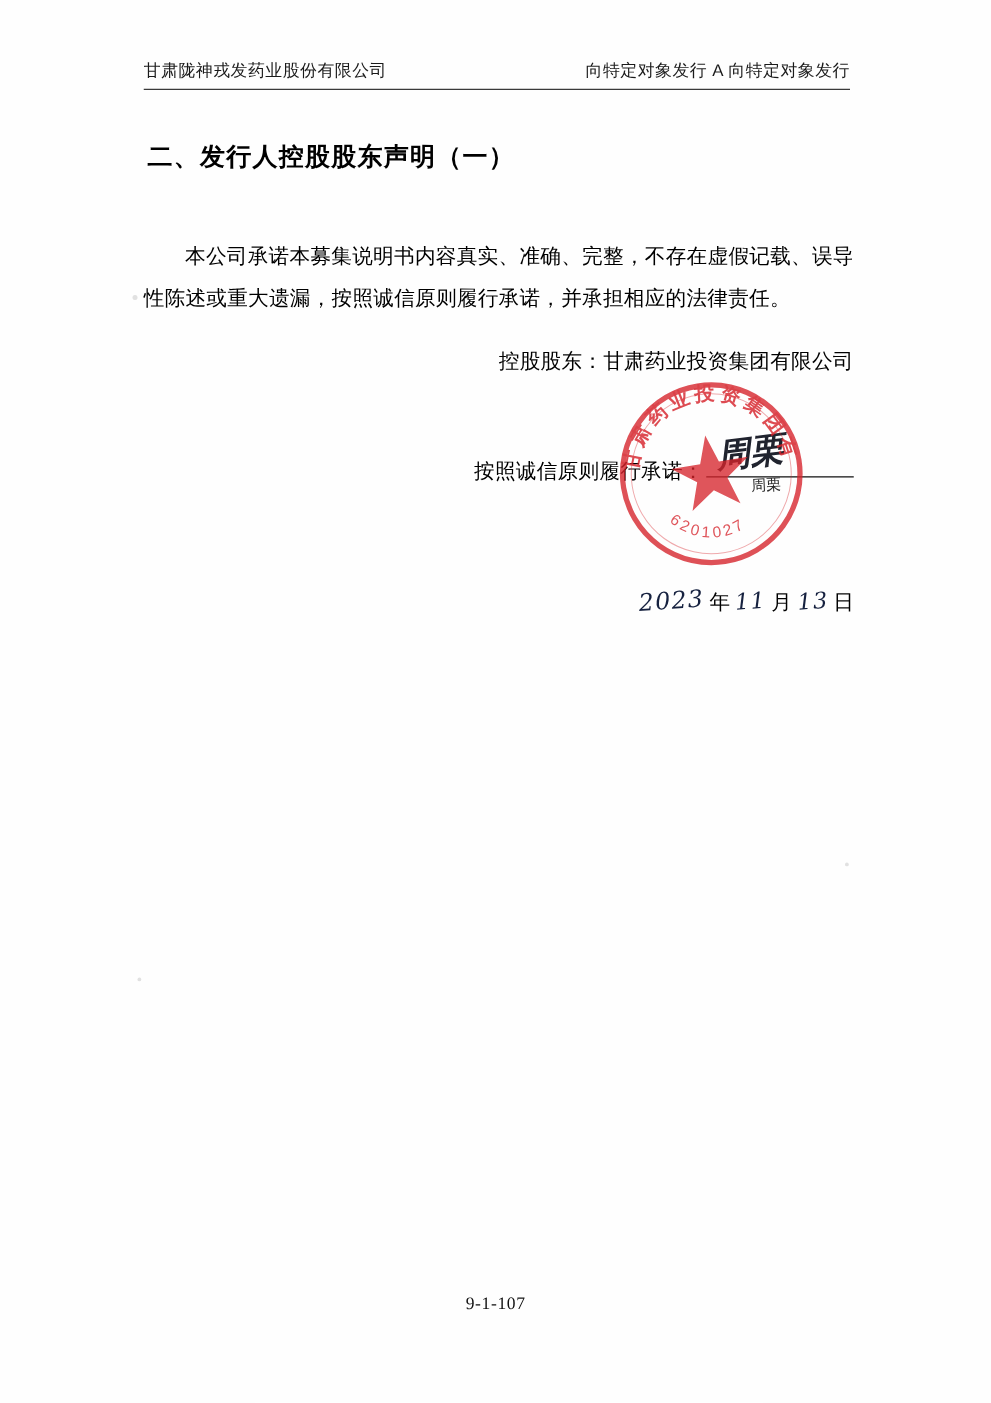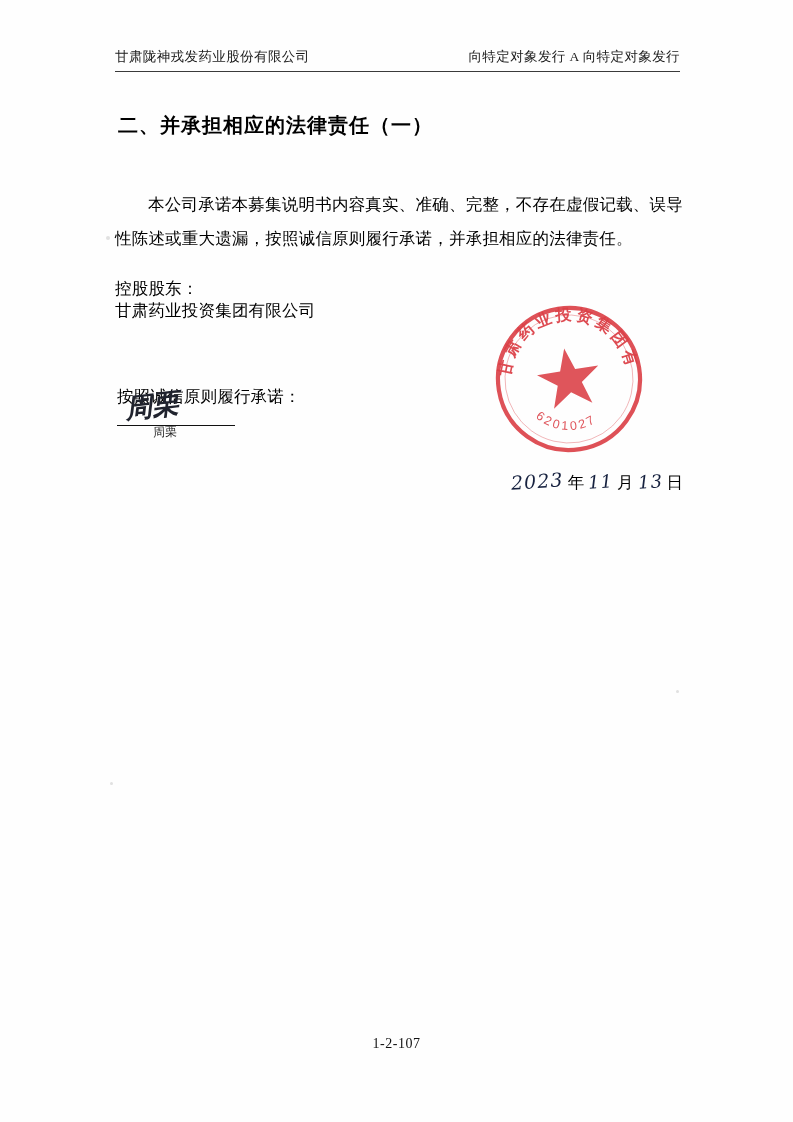--- a/index.html
+++ b/index.html
@@ -27,21 +27,21 @@
   
   .header {
     position: absolute;
     left: 115px;
     top: 48px;
     width: 565px;
     display: flex;
     justify-content: space-between;
     align-items: flex-end;
     font-size: 13.5px;
-    font-family: Liberation Serif, serif;
+    font-family: Liberation Sans, sans-serif;
     letter-spacing: 0.4px;
     padding-bottom: 5px;
     border-bottom: 1.1px solid #3a3a3a;
     color: #1a1a1a;
   }
   .header-left { white-space: nowrap; }
   .header-right { white-space: nowrap; }
 
   
   .section-title {
@@ -77,21 +77,20 @@
     top: 278px;
     width: 568px;
     font-size: 16.5px;
   }
   .sig-row {
     display: flex;
     justify-content: flex-end;
     align-items: baseline;
     margin-bottom: 64px;
     white-space: nowrap;
-    flex-direction: column;
   }
   .sig-label { letter-spacing: 0.2px; }
   .sig-value { letter-spacing: 0.2px; }
   .sig-line {
     display: inline-block;
     width: 118px;
     border-bottom: 1.2px solid #111;
     margin-left: 2px;
     position: relative;
     height: 1.05em;
@@ -184,21 +183,21 @@
 </head>
 <body>
 
 <div class="page">
 
   <div class="header">
     <span class="header-left">甘肃陇神戎发药业股份有限公司</span>
     <span class="header-right">向特定对象发行 A 向特定对象发行</span>
   </div>
 
-  <div class="section-title">二、并承担相应的法律责任（一）</div>
+  <div class="section-title">二、发行人控股股东声明（一）</div>
 
   <div class="body-text">
     <span class="indent"></span><span>本公司承诺本募集说明书内容真实、准确、完整，不存在虚假记载、误导性陈述或重大遗漏，按照诚信原则履行承诺，并承担相应的法律责任。</span>
   </div>
 
   <div class="sig-block">
 
     <div class="sig-row">
       <span class="sig-label">控股股东：</span>
       <span class="sig-value">甘肃药业投资集团有限公司</span>
@@ -240,16 +239,16 @@
 
       <polygon points="79,48 86.6,70.2 110,70.2 91.2,84 98.4,106 79,92.4 59.6,106 66.8,84 48,70.2 71.4,70.2" fill="#d6232b" opacity="0.9"></polygon>
     </svg>
   </div>
 
   <div class="speck" style="left:106px; top:236px; width:4px; height:4px;"></div>
   <div class="speck" style="left:110px; top:782px; width:3px; height:3px;"></div>
   <div class="speck" style="left:676px; top:690px; width:3px; height:3px;"></div>
 
   <div class="footer">
-    <span>1-2-107</span>
+    <span>9-1-107</span>
   </div>
 
 </div>
 
 </body></html>

